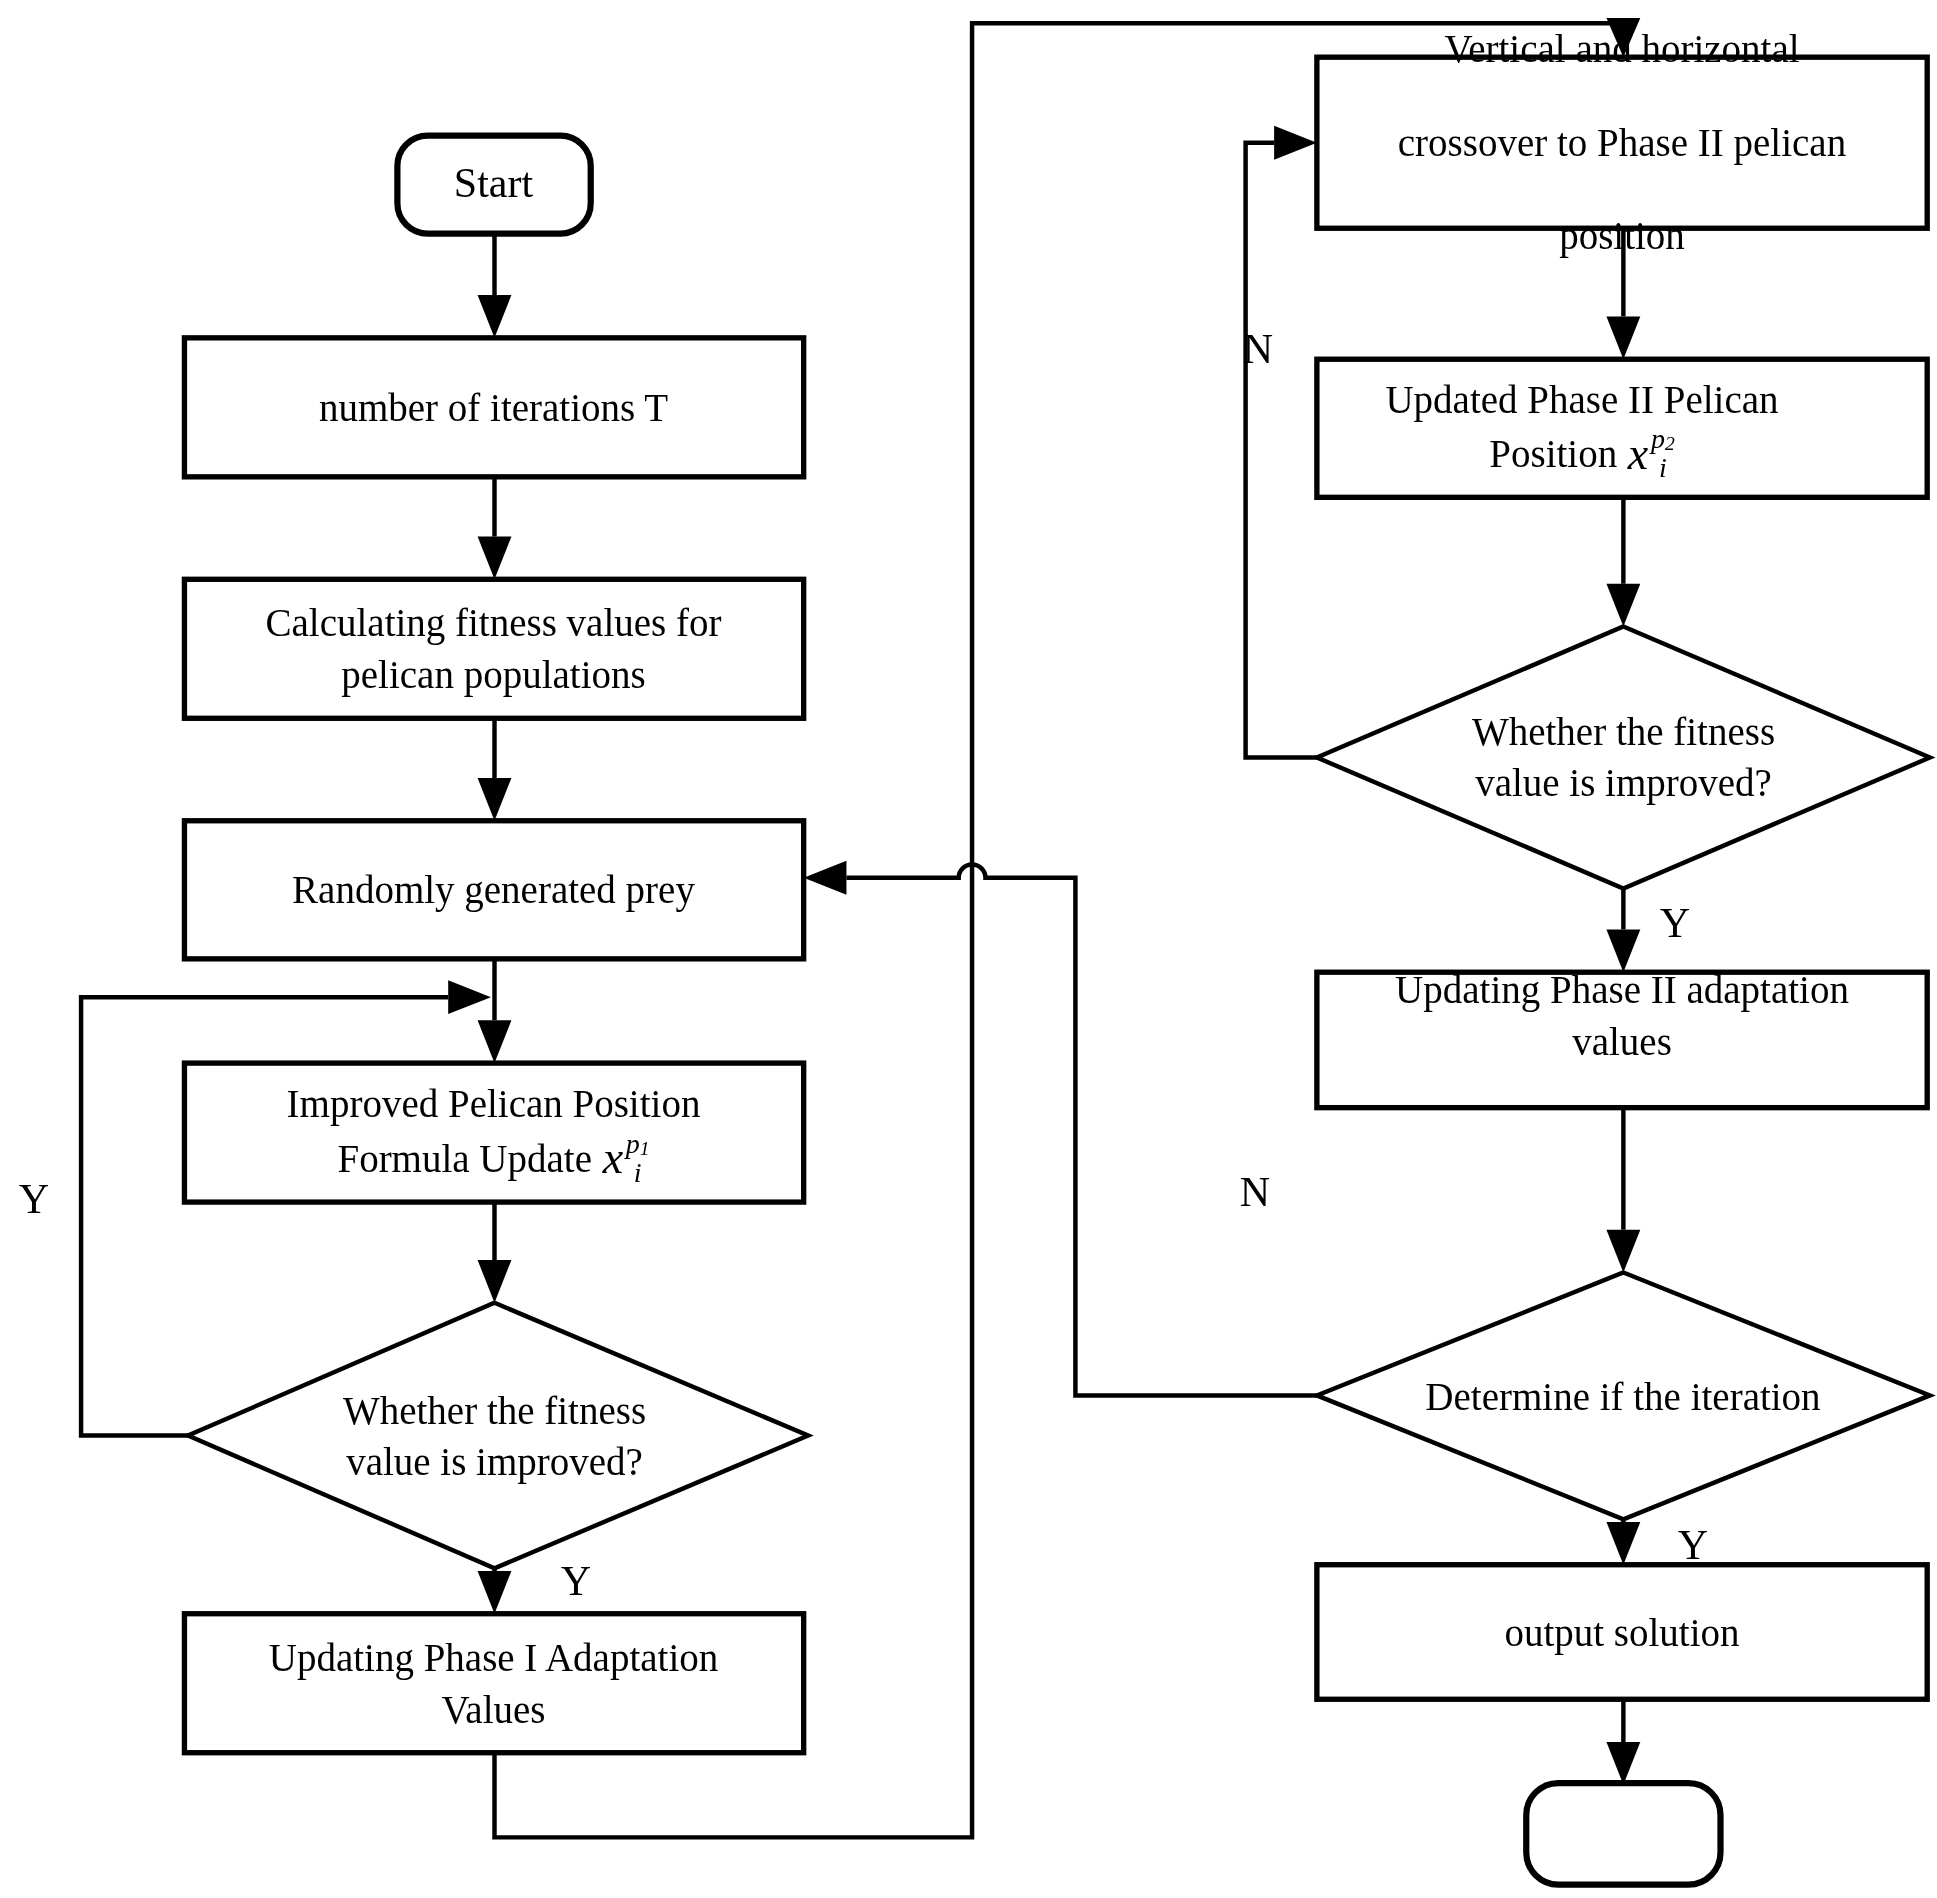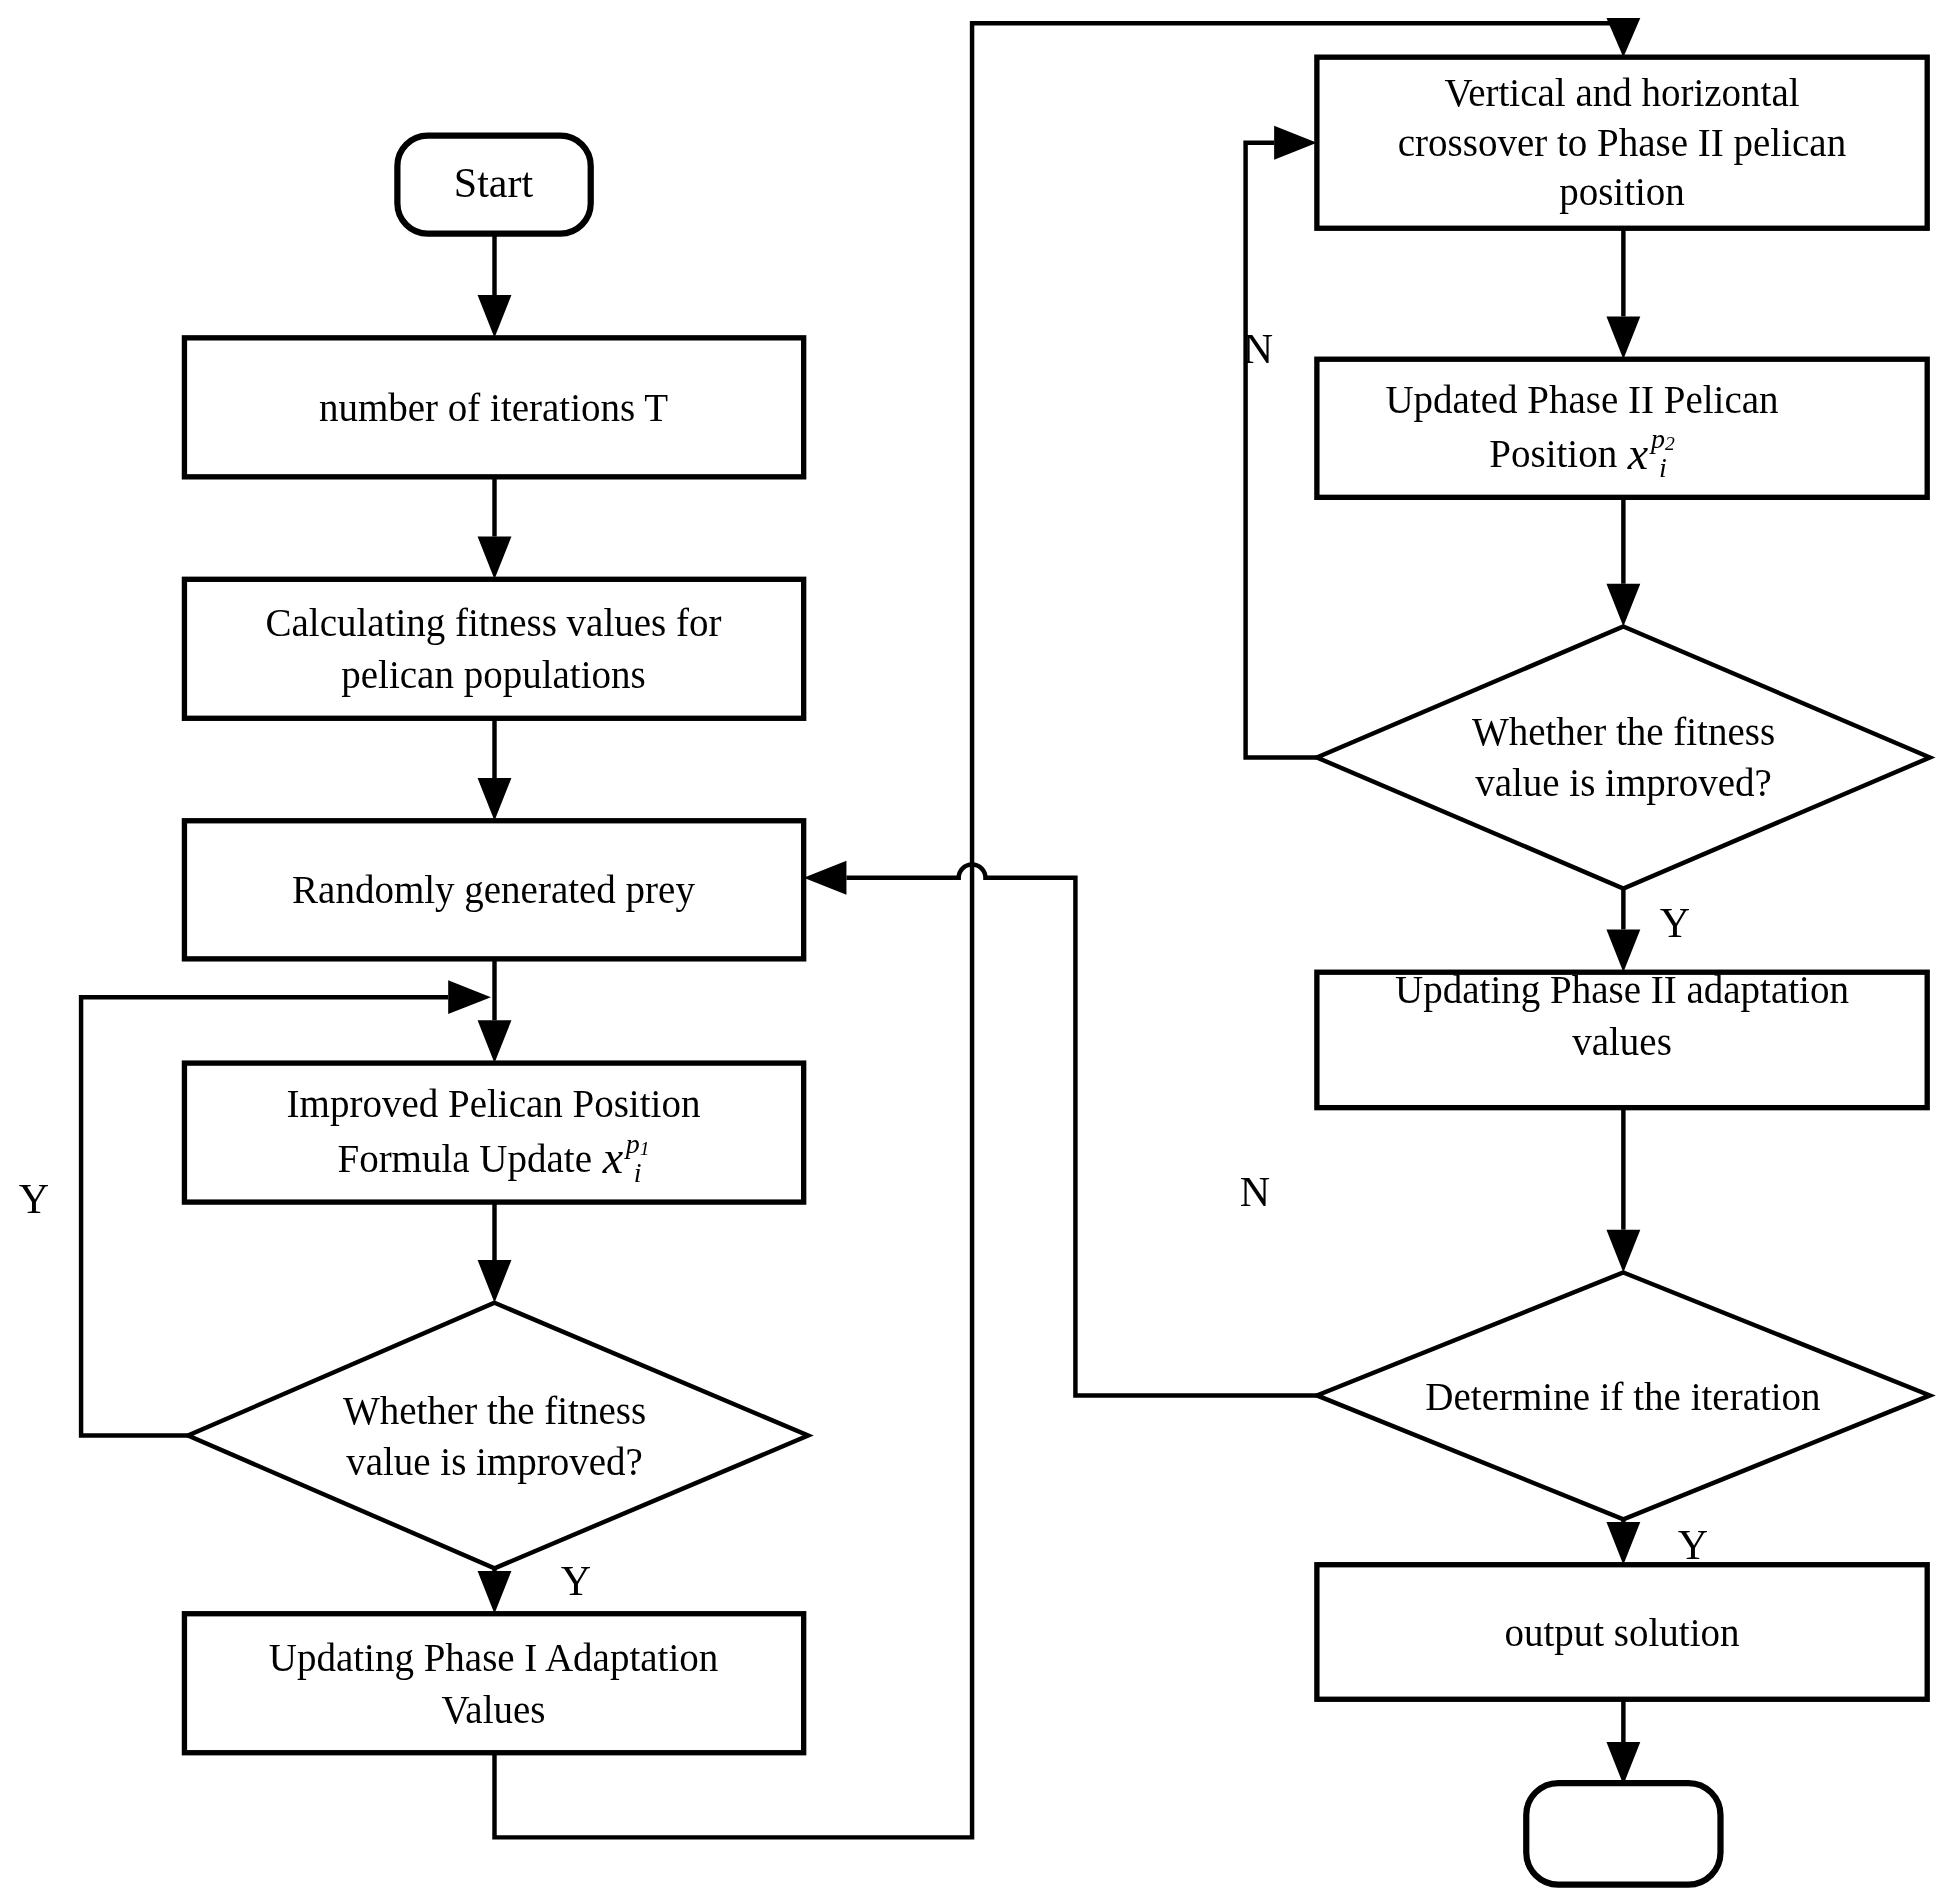--- a/index.html
+++ b/index.html
@@ -136,21 +136,21 @@
   <div class="node-text" style="left:227px;top:1303px;width:535px;height:266px;">
     <span>Whether the fitness</span>
     <span>value is improved?</span>
   </div>
 
   <div class="node-text" style="left:184px;top:1614px;width:619px;height:139px;">
     <span>Updating Phase I Adaptation</span>
     <span>Values</span>
   </div>
 
-  <div class="node-text" style="left:1317px;top:57px;width:610px;height:171px;line-height:1.28;">
+  <div class="node-text" style="left:1317px;top:57px;width:610px;height:171px;line-height:1.28;gap:44px;">
     <span>Vertical and horizontal</span>
     <span>crossover to Phase II pelican</span>
     <span>position</span>
   </div>
 
   <div class="node-text" style="left:1277px;top:359px;width:610px;height:138px;">
     <span>Updated Phase II Pelican</span>
     <span class="mixline">
       <span>Position</span>
       <span class="formula">

